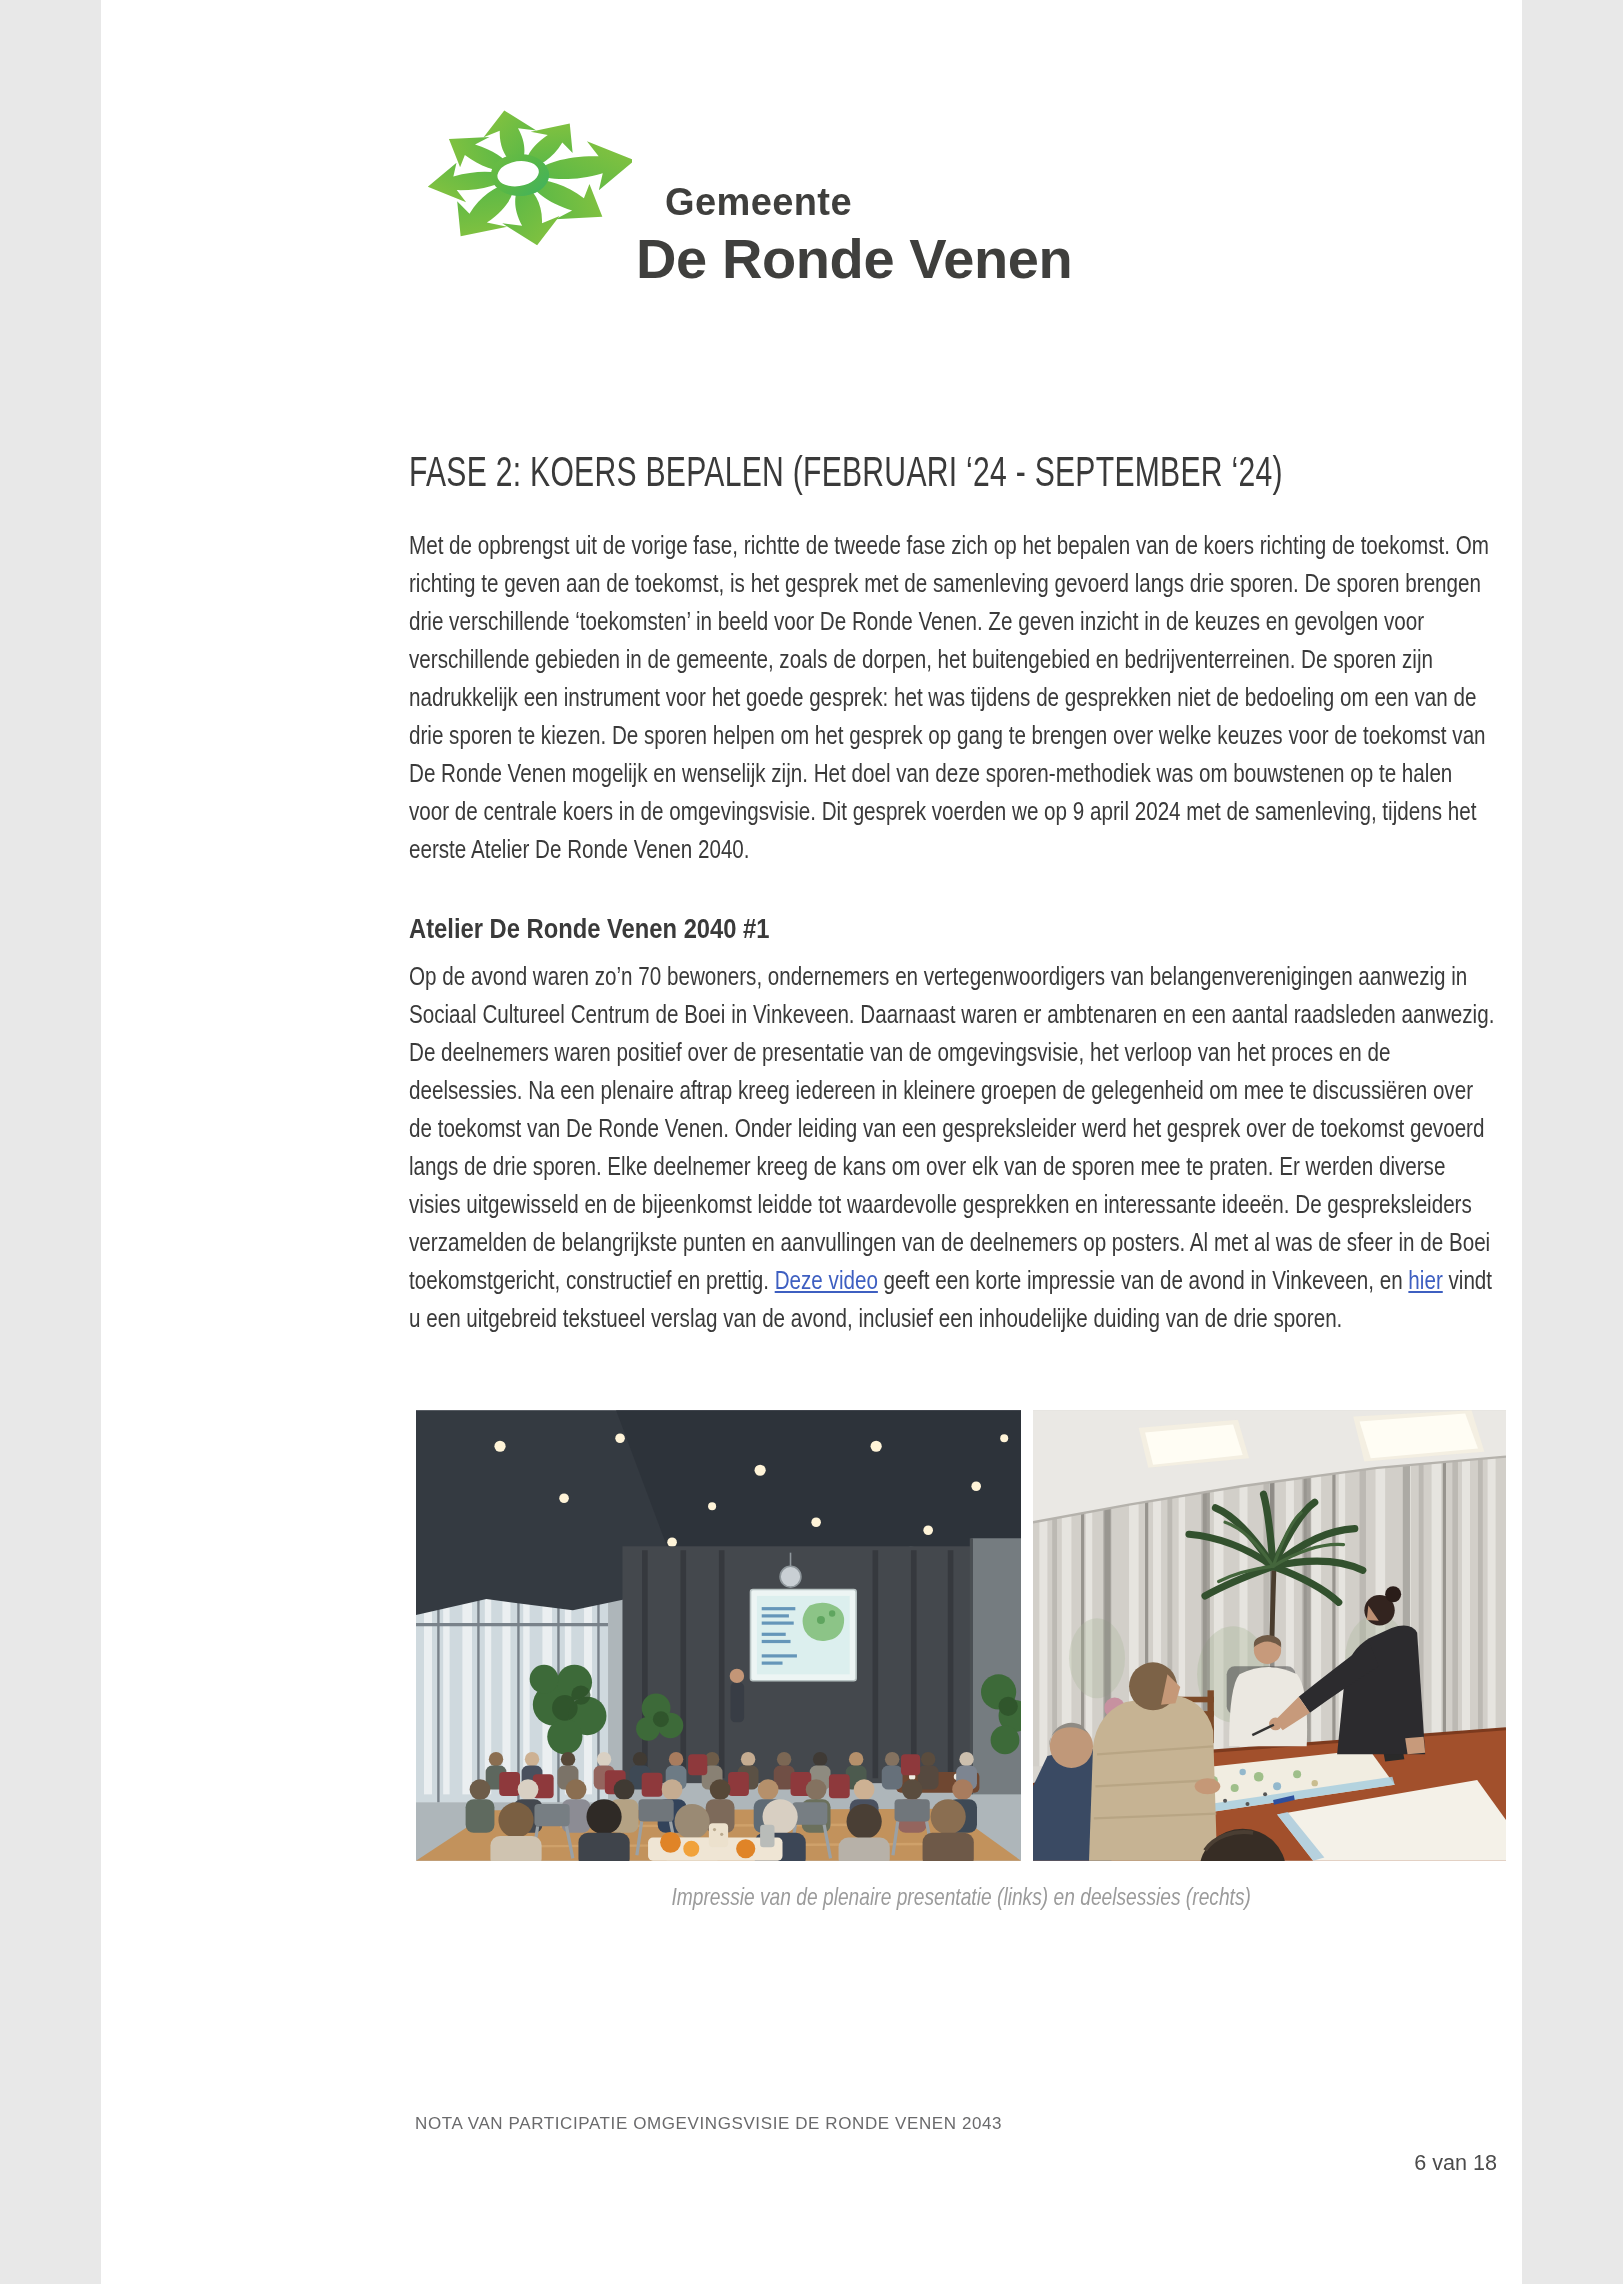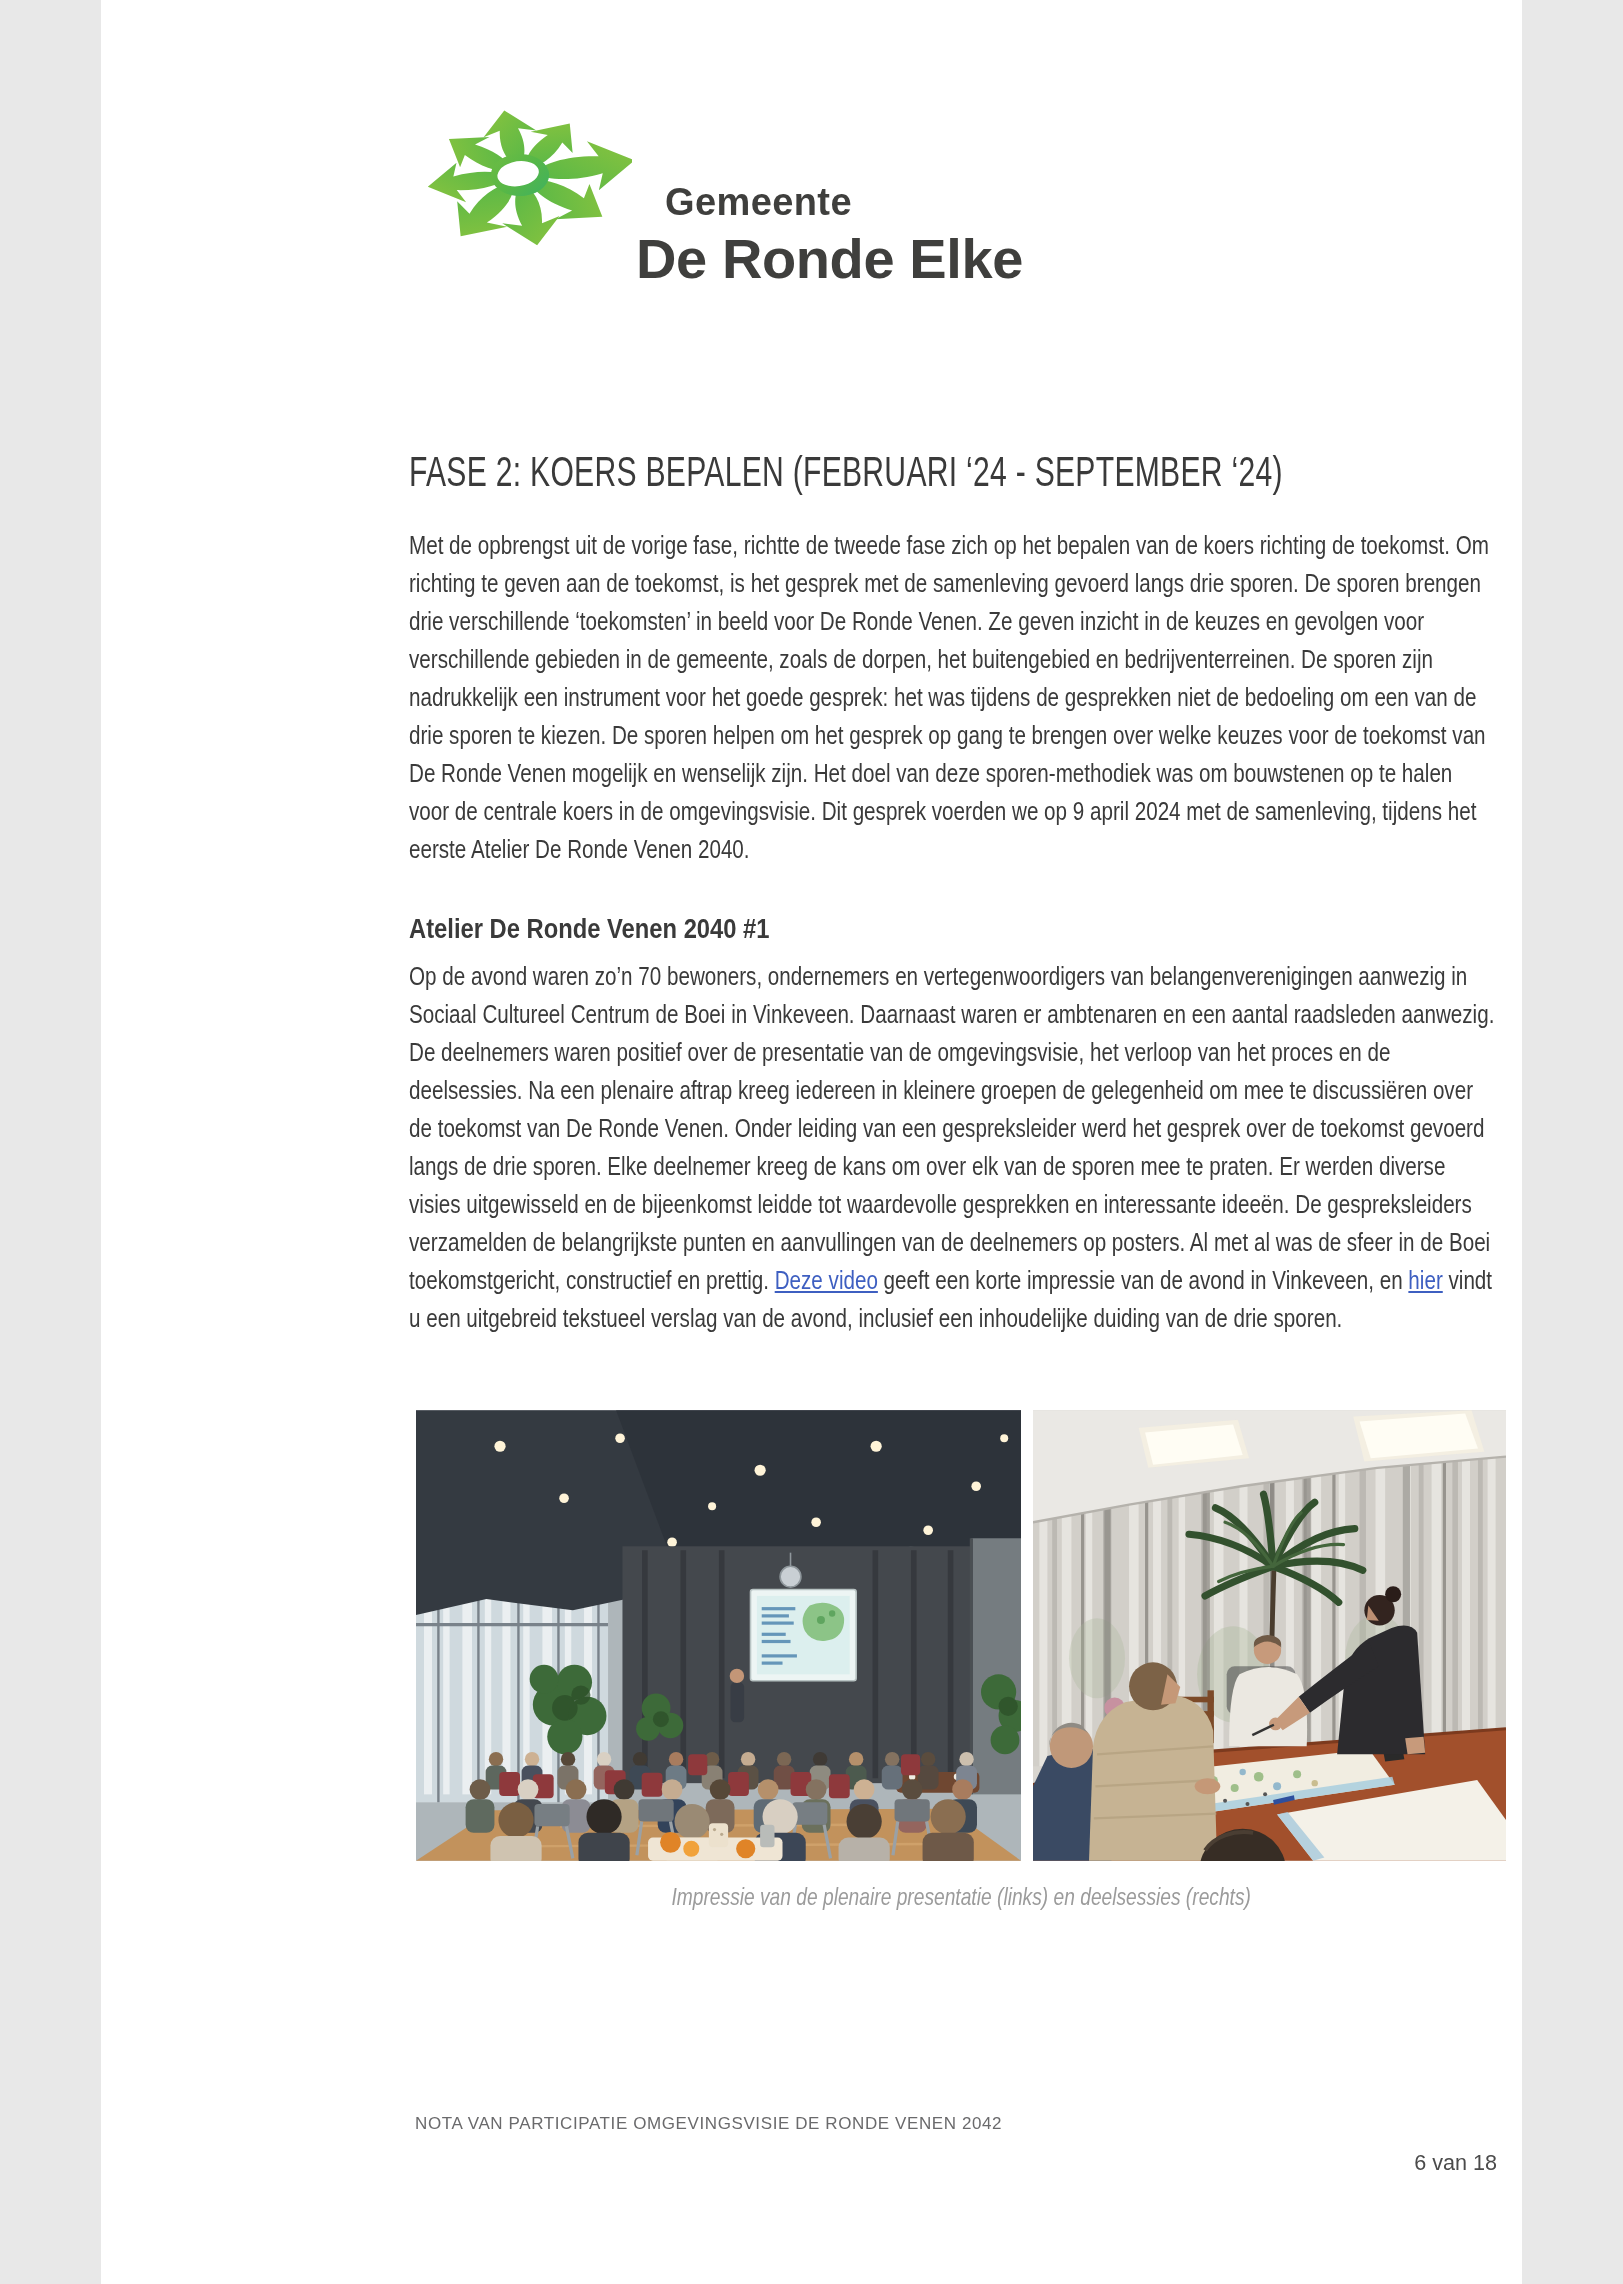--- a/index.html
+++ b/index.html
@@ -67,21 +67,21 @@
           <path transform="rotate(225) scale(1.05)" d="M0,-88 L26,-56 L9,-62 C14,-38 9,-20 0,-9 C-9,-20 -14,-38 -9,-62 L-26,-56 Z"></path>
           <path transform="rotate(270) scale(0.95)" d="M0,-88 L26,-56 L9,-62 C14,-38 9,-20 0,-9 C-9,-20 -14,-38 -9,-62 L-26,-56 Z"></path>
           <path transform="rotate(315) scale(0.88)" d="M0,-88 L26,-56 L9,-62 C14,-38 9,-20 0,-9 C-9,-20 -14,-38 -9,-62 L-26,-56 Z"></path>
           <circle cx="0" cy="0" r="26"></circle>
         </g>
         <ellipse cx="-1" cy="-2" rx="19" ry="15" fill="#ffffff" transform="rotate(-12)"></ellipse>
       </g>
     </svg>
   </div>
   <div class="abs logo-org-label">Gemeente</div>
-  <div class="abs logo-org-name">De Ronde Elke</div>
+  <div class="abs logo-org-name">De Ronde Venen</div>
 
   <div class="abs page-heading">FASE 2: KOERS BEPALEN (FEBRUARI ‘24 - SEPTEMBER ‘24)</div>
 
   <div class="abs body-text para1">Met de opbrengst uit de vorige fase, richtte de tweede fase zich op het bepalen van de koers richting de toekomst. Om richting te geven aan de toekomst, is het gesprek met de samenleving gevoerd langs drie sporen. De sporen brengen drie verschillende ‘toekomsten’ in beeld voor De Ronde Venen. Ze geven inzicht in de keuzes en gevolgen voor verschillende gebieden in de gemeente, zoals de dorpen, het buitengebied en bedrijventerreinen. De sporen zijn nadrukkelijk een instrument voor het goede gesprek: het was tijdens de gesprekken niet de bedoeling om een van de drie sporen te kiezen. De sporen helpen om het gesprek op gang te brengen over welke keuzes voor de toekomst van De Ronde Venen mogelijk en wenselijk zijn. Het doel van deze sporen-methodiek was om bouwstenen op te halen voor de centrale koers in de omgevingsvisie. Dit gesprek voerden we op 9 april 2024 met de samenleving, tijdens het eerste Atelier De Ronde Venen 2040.</div>
 
   <div class="abs section-subheading">Atelier De Ronde Venen 2040 #1</div>
 
   <div class="abs body-text para2"><span>Op de avond waren zo’n 70 bewoners, ondernemers en vertegenwoordigers van belangenverenigingen aanwezig in Sociaal Cultureel Centrum de Boei in Vinkeveen. Daarnaast waren er ambtenaren en een aantal raadsleden aanwezig. De deelnemers waren positief over de presentatie van de omgevingsvisie, het verloop van het proces en de deelsessies. Na een plenaire aftrap kreeg iedereen in kleinere groepen de gelegenheid om mee te discussiëren over de toekomst van De Ronde Venen. Onder leiding van een gespreksleider werd het gesprek over de toekomst gevoerd langs de drie sporen. Elke deelnemer kreeg de kans om over elk van de sporen mee te praten. Er werden diverse visies uitgewisseld en de bijeenkomst leidde tot waardevolle gesprekken en interessante ideeën. De gespreksleiders verzamelden de belangrijkste punten en aanvullingen van de deelnemers op posters. Al met al was de sfeer in de Boei toekomstgericht, constructief en prettig. </span><a class="doc-link">Deze video</a><span> geeft een korte impressie van de avond in Vinkeveen, en </span><a class="doc-link">hier</a><span> vindt u een uitgebreid tekstueel verslag van de avond, inclusief een inhoudelijke duiding van de drie sporen.</span></div>
 
   <div class="abs photo-left">
@@ -443,17 +443,17 @@
       <circle cx="150" cy="345" r="30" fill="#7c6247"></circle>
       <polygon points="168,330 184,346 178,366 160,368" fill="#c59877"></polygon>
       <ellipse cx="218" cy="470" rx="16" ry="10" fill="#c59877"></ellipse>
       <ellipse cx="262" cy="575" rx="54" ry="52" fill="#372d25"></ellipse>
       <path d="M215,550 a54,40 0 0 1 60,-22" stroke="#4a3e33" stroke-width="5" fill="none"></path>
     </svg>
   </div>
 
   <div class="abs photo-caption">Impressie van de plenaire presentatie (links) en deelsessies (rechts)</div>
 
-  <div class="abs footer-doc-title">NOTA VAN PARTICIPATIE OMGEVINGSVISIE DE RONDE VENEN 2042</div>
+  <div class="abs footer-doc-title">NOTA VAN PARTICIPATIE OMGEVINGSVISIE DE RONDE VENEN 2043</div>
   <div class="abs footer-page-number">6 van 18</div>
 
 </div>
 
 
 </body></html>

